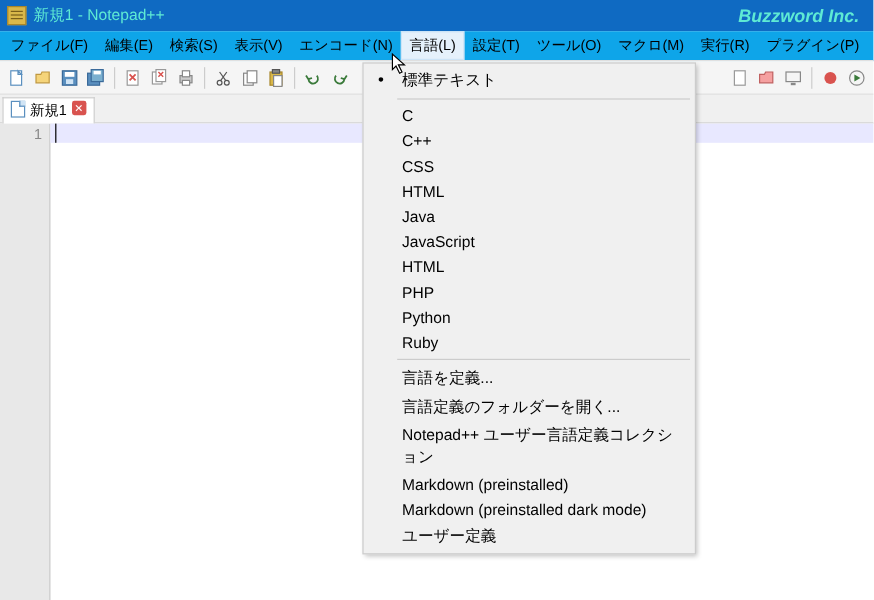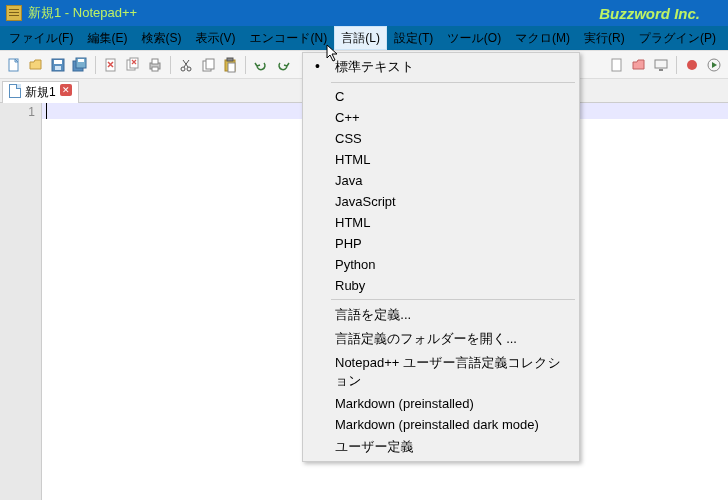--- a/index.html
+++ b/index.html
@@ -1,23 +1,23 @@
 <!DOCTYPE html>
 <html><head>
 <meta charset="utf-8">
 <style>
 * { margin: 0; padding: 0; box-sizing: border-box; font-family: "Meiryo", "Yu Gothic", sans-serif; }
 body { width: 728px; height: 500px; overflow: hidden; background: #fff; position: relative; }
-.titlebar { background: #0f6ac2; height: 26px; display: flex; align-items: center; padding: 0 6px; color: #bef264; }
+.titlebar { background: #0f6ac2; height: 26px; display: flex; align-items: center; padding: 0 6px; color: #5eead4; }
 .titlebar-icon { width: 16px; height: 16px; background: #d9b84a; border: 1px solid #a8862a; position: relative; }
 .titlebar-icon::before { content: ""; position: absolute; left: 2px; right: 2px; top: 3px; height: 1px; background: #7a5f1a; box-shadow: 0 3px 0 #7a5f1a, 0 6px 0 #7a5f1a; }
 .titlebar-title { margin-left: 6px; font-size: 13px; }
 .titlebar-spacer { flex: 1; }
-.titlebar-brand { font-size: 15px; font-weight: bold; font-style: italic; margin-right: 22px; }
-.menubar { background: #0369a1; height: 25px; border-bottom: 1px solid #e0e0e0; display: flex; align-items: stretch; padding-left: 2px; white-space: nowrap; }
+.titlebar-brand { font-size: 15px; font-weight: bold; font-style: italic; margin-right: 6px; }
+.menubar { background: #0ea5e9; height: 25px; border-bottom: 1px solid #e0e0e0; display: flex; align-items: stretch; padding-left: 2px; white-space: nowrap; }
 .menubar-item { font-size: 12px; padding: 4px 7px; display: flex; align-items: center; cursor: default; }
 .menubar-item.open { background: #e5f1fb; border: 1px solid #cce4f7; padding: 3px 6px; }
 .toolbar { height: 28px; background: #f5f5f5; border-bottom: 1px solid #ddd; display: flex; align-items: center; padding: 0 4px; gap: 2px; }
 .tb-btn { width: 20px; height: 20px; display: flex; align-items: center; justify-content: center; }
 .tb-sep { width: 1px; height: 18px; background: #ccc; margin: 0 3px; }
 .tabbar { height: 24px; background: #f0f0f0; display: flex; align-items: flex-end; padding-left: 2px; border-bottom: 1px solid #ccc; }
 .tab { background: #fff; border: 1px solid #ccc; border-bottom: none; padding: 2px 6px; font-size: 12px; display: flex; gap: 4px; position: relative; top: 1px; }
 .tab-file-icon { width: 12px; height: 14px; background: #fff; border: 1px solid #5a8fbf; position: relative; }
 .tab-file-icon::before { content: ""; position: absolute; right: -1px; top: -1px; width: 4px; height: 4px; background: #d0e4f5; border-left: 1px solid #5a8fbf; border-bottom: 1px solid #5a8fbf; }
 .tab-close { width: 12px; height: 12px; background: #d9534f; color: #fff; font-size: 9px; line-height: 12px; text-align: center; border-radius: 2px; }

